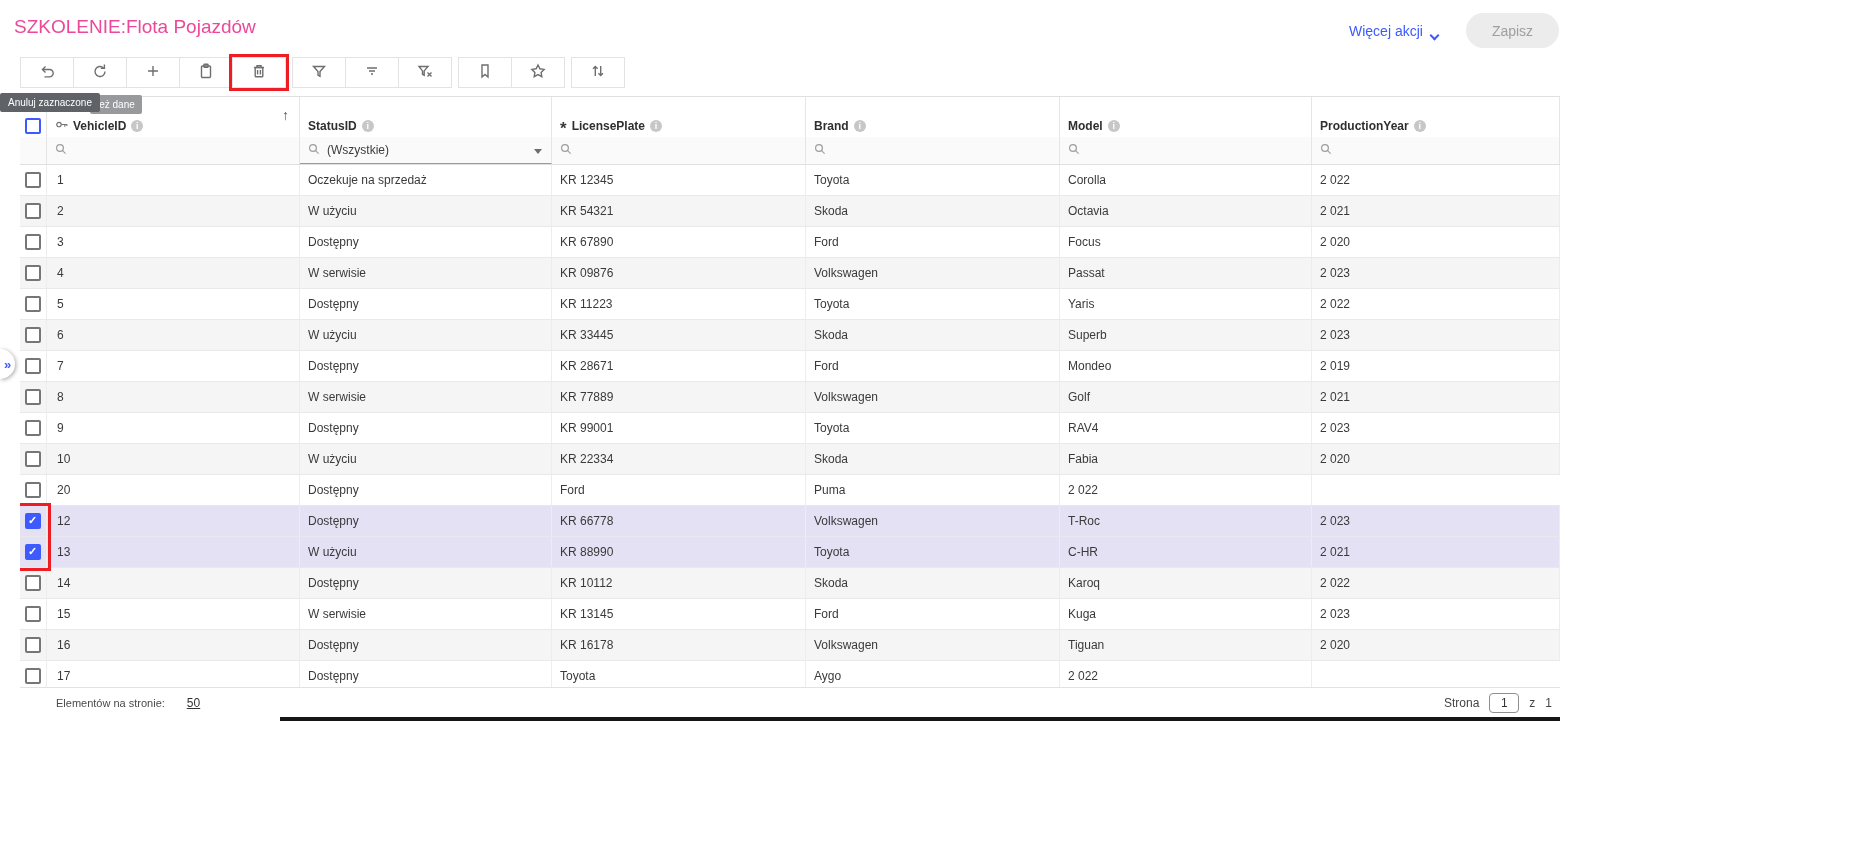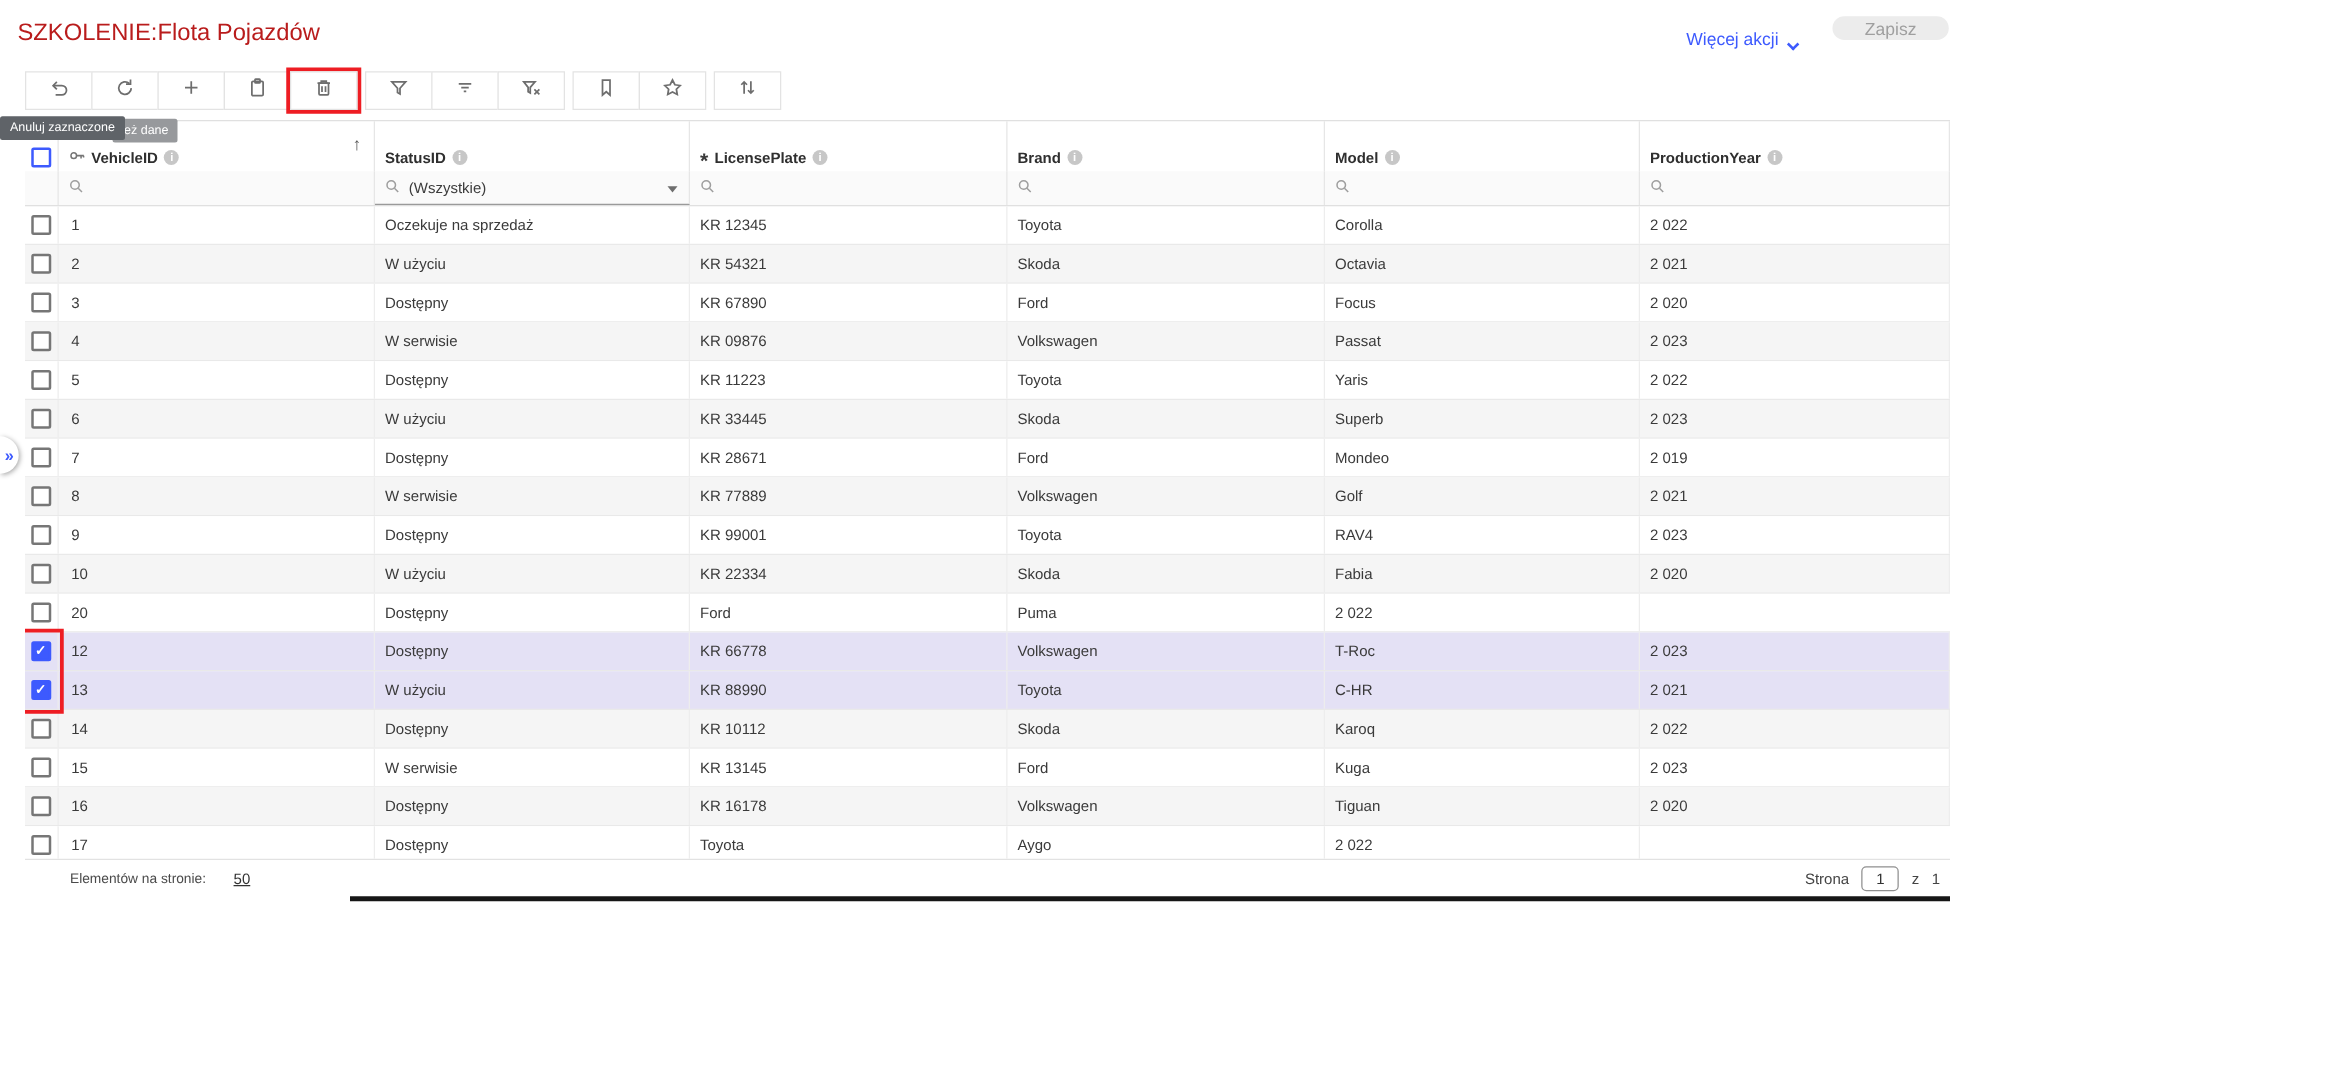--- a/index.html
+++ b/index.html
@@ -1,26 +1,26 @@
 <!DOCTYPE html>
 <html style="--accent: #3d5afe; --highlight-red: #ee1d23; --selection-bg: #e4e1f5;"><head>
 <meta charset="utf-8">
 <style>
   * { margin:0; padding:0; box-sizing:border-box; }
   body { font-family:"Liberation Sans", sans-serif; background:#fff; }
   .page { position:relative; width:1861px; height:855px; background:#fff; overflow:hidden;
           --cols: 27px 253px 252px 254px 254px 252px 248px; }
 
   
-  .title { position:absolute; left:14px; top:16px; font-size:19px; color:#b91c1c; }
+  .title { position:absolute; left:14px; top:16px; font-size:19px; color:#ec4899; }
   .more-actions { position:absolute; left:1349px; top:23px; font-size:14px; color:var(--accent);
                   display:flex; align-items:flex-end; gap:8px; cursor:pointer; }
   .chev { width:7px; height:7px; border-right:2px solid var(--accent); border-bottom:2px solid var(--accent);
           transform:rotate(45deg); margin-top:-4px; }
-  .save-btn { position:absolute; left:1466px; top:13px; width:93px; height:19px; border-radius:18px;
+  .save-btn { position:absolute; left:1466px; top:13px; width:93px; height:35px; border-radius:18px;
               background:#ececec; color:#9f9f9f; font-size:14px; border:none; }
 
   
   .toolbar { position:absolute; left:20px; top:57px; display:flex; align-items:flex-start; }
   .tb-group { display:flex; margin-right:6px; }
   .tb-btn { width:54px; height:31px; background:#fff; border:1px solid #e3e3e3; margin-left:-1px;
             display:flex; align-items:center; justify-content:center; cursor:pointer; position:relative; }
   .tb-group .tb-btn:first-child { margin-left:0; }
   .tb-btn.red-outline { box-shadow:0 0 0 3px var(--highlight-red); z-index:4; }
   .tb-btn svg { stroke:#6e6e6e; fill:none; stroke-width:1.4; }

